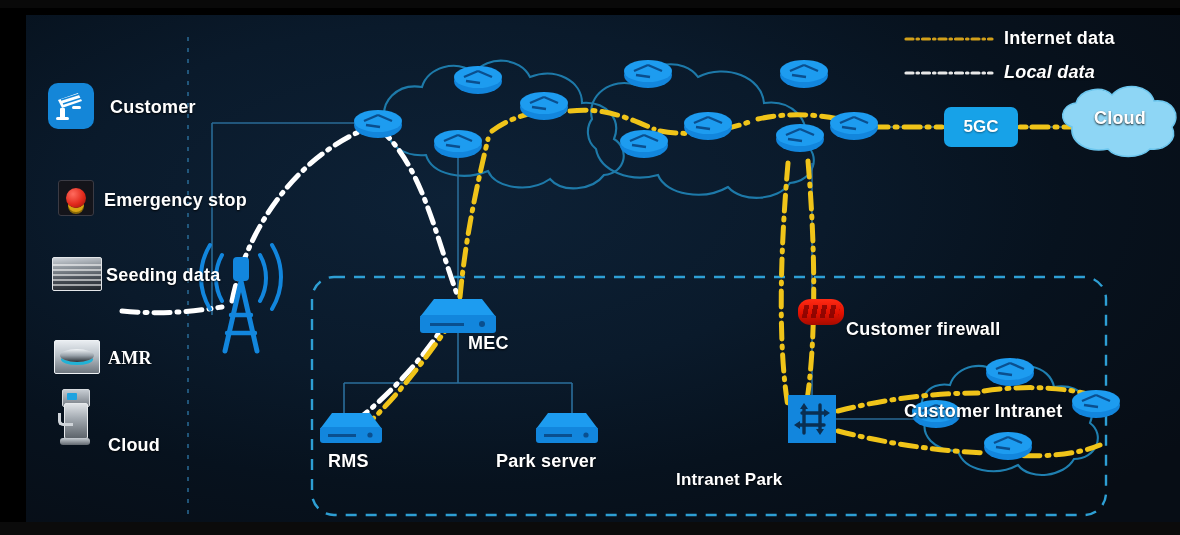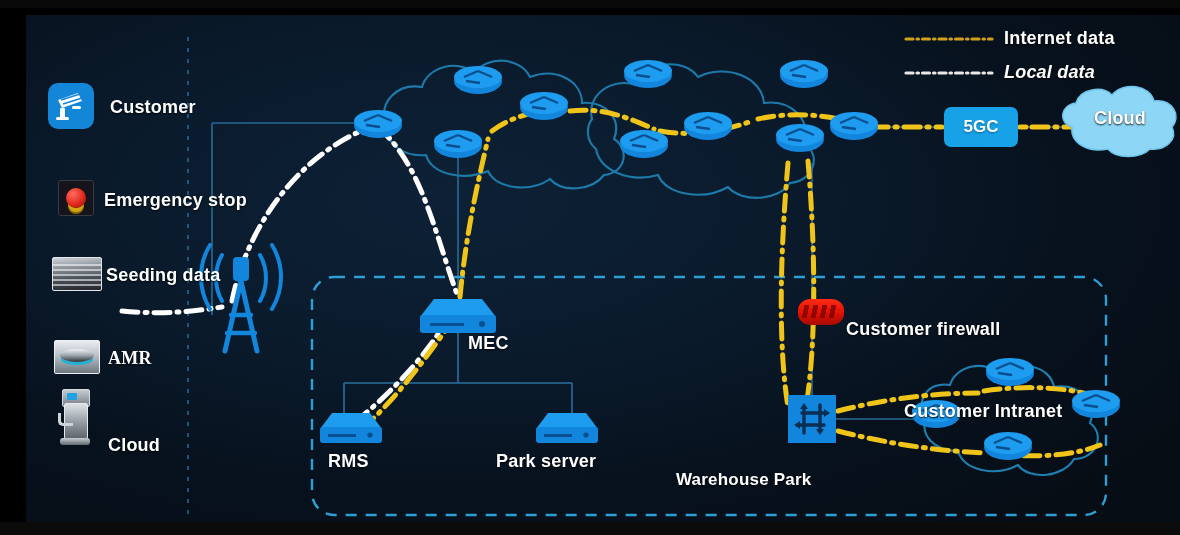--- a/index.html
+++ b/index.html
@@ -438,18 +438,18 @@
 
     <div class="lbl lbl-18" style="left:302px; top:436px;">RMS</div>
 
     <div class="lbl lbl-18" style="left:470px; top:436px;">Park server</div>
 
     <div class="node firewall" style="left:772px; top:284px;"></div>
     <div class="lbl lbl-18" style="left:878px; top:386px;">Customer Intranet</div>
 
     <div class="lbl lbl-18" style="left:820px; top:304px;">Customer firewall</div>
 
-    <div class="lbl lbl-17" style="left:650px; top:455px;">Warehouse Park</div>
+    <div class="lbl lbl-17" style="left:650px; top:455px;">Intranet Park</div>
 
   </div>
 
   <div class="edge-bottom"></div>
 </div>
 
 </body></html>

